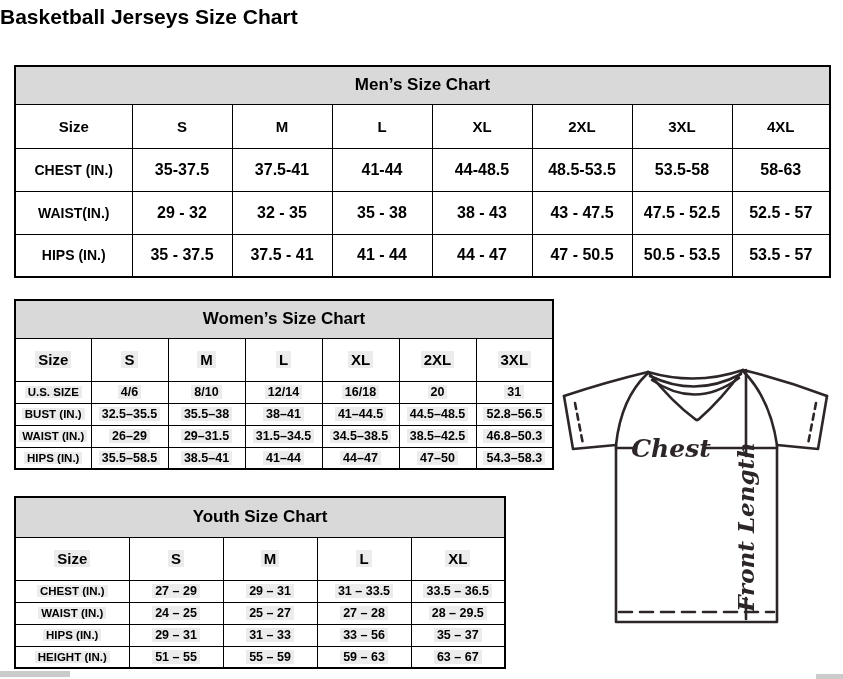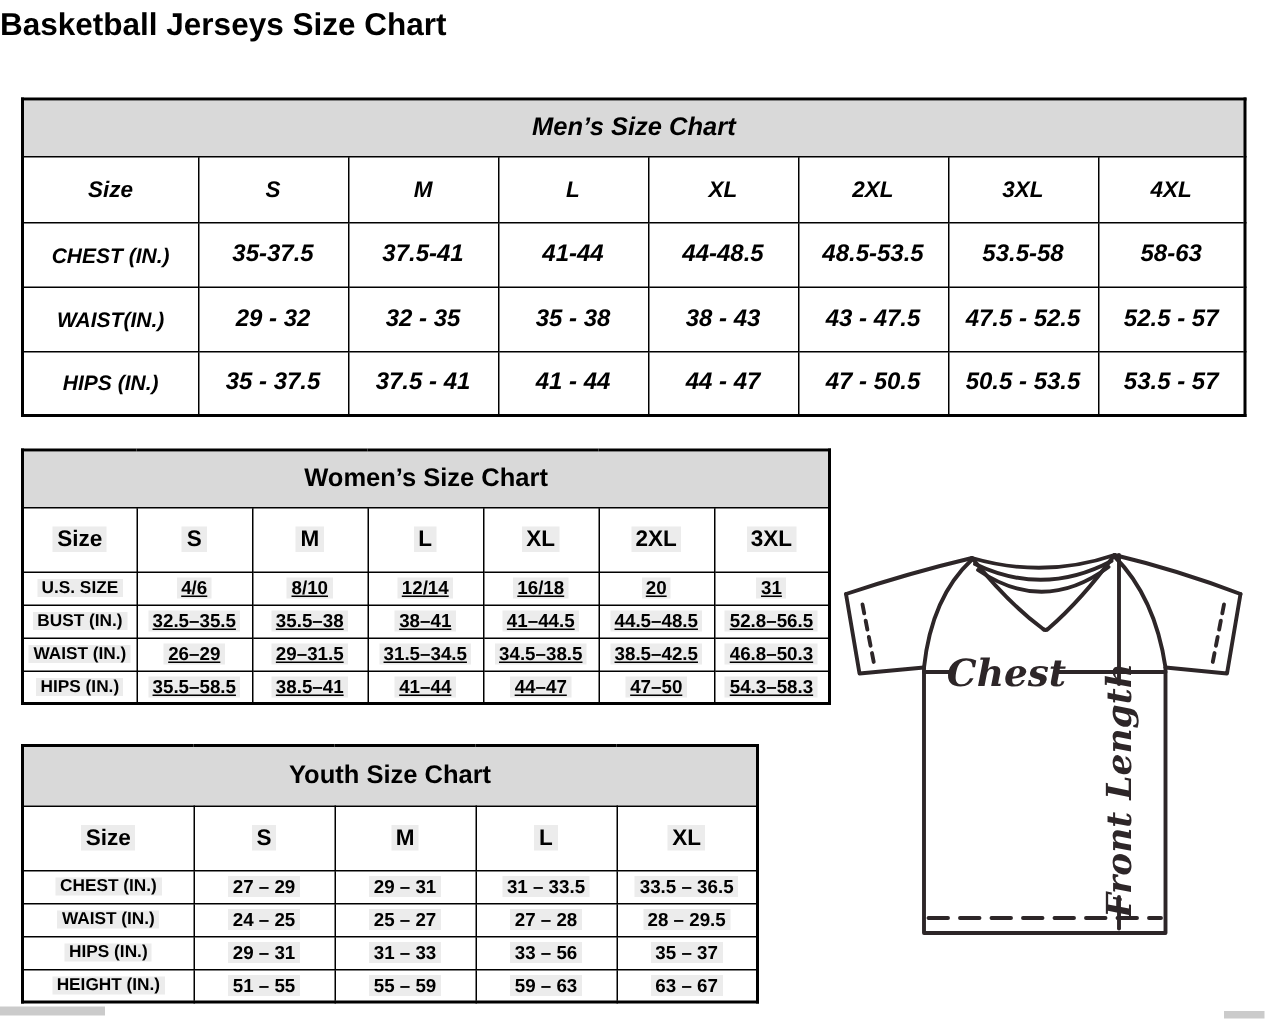--- a/index.html
+++ b/index.html
@@ -19,30 +19,30 @@
   }
   th,td{
     border:1.5px solid #000;text-align:center;vertical-align:middle;
     font-weight:bold;padding:0;overflow:hidden;white-space:nowrap;
   }
   tr.title-row th{background:#d9d9d9;font-size:17px;}
   tr.size-row th{font-size:15px;}
   td{font-size:16px;}
   th.row-label{font-size:14px;}
 
-  #men-table{left:14px;top:65px;width:815px;font-style:italic;}
+  #men-table{left:14px;top:65px;width:815px;}
   #men-table tr.title-row{height:38px;}
   #men-table tr.size-row{height:44px;}
   #men-table tr.data-row{height:43px;}
 
   #women-table{left:14px;top:299px;width:538px;}
   #women-table tr.title-row{height:38px;}
   #women-table tr.size-row{height:43px;}
   #women-table tr.data-row{height:22px;}
-  #women-table td{font-size:12.5px;text-decoration:underline;}
+  #women-table td{font-size:12.5px;}
   #women-table th.row-label{font-size:11.5px;}
 
   #youth-table{left:14px;top:496px;width:490px;}
   #youth-table tr.title-row{height:40px;margin-left:37px;}
   #youth-table tr.size-row{height:43px;}
   #youth-table tr.data-row{height:22px;}
   #youth-table td{font-size:12.5px;}
   #youth-table th.row-label{font-size:11.5px;}
 
   .hl{background:#ececec;padding:0 3px;}

